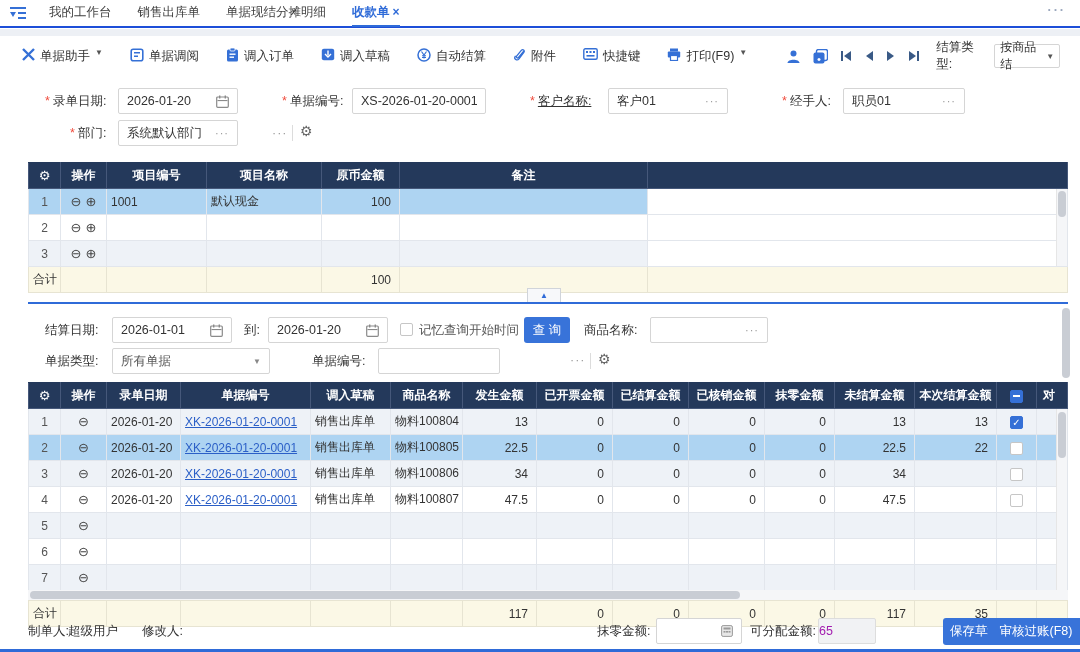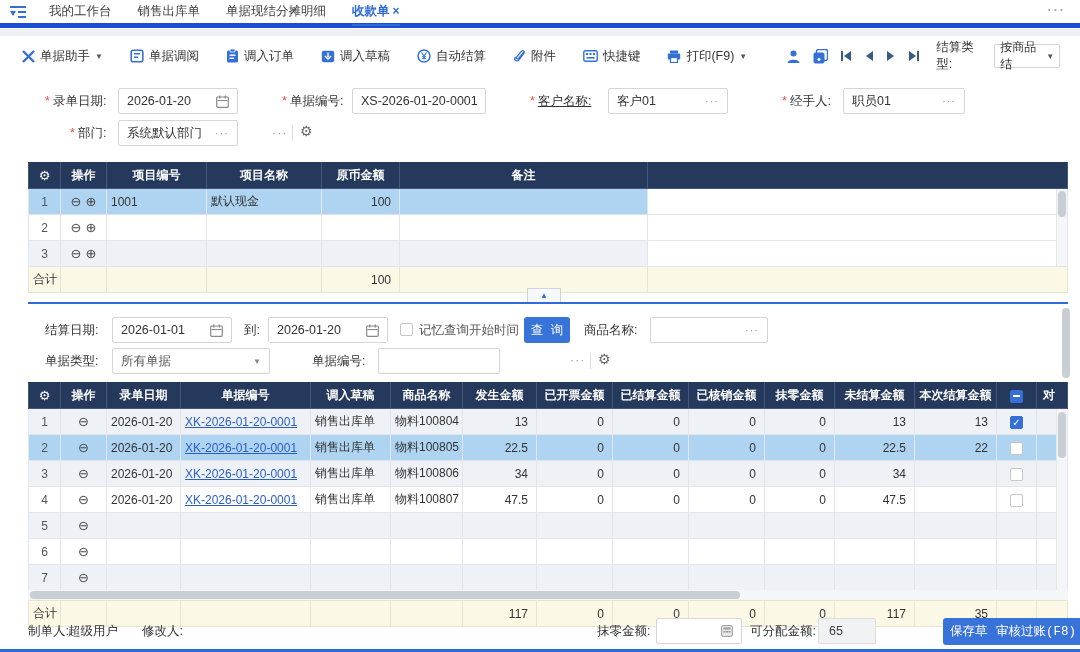--- a/index.html
+++ b/index.html
@@ -6,33 +6,33 @@
   html,body { margin:0; padding:0; }
   body {
     width:1080px; height:652px; position:relative; overflow:hidden;
     background:#fff; font-family:"Liberation Sans","DejaVu Sans",sans-serif;
     color:#333; font-size:12.5px;
   }
   .abs { position:absolute; }
 
   
   .tabbar { position:absolute; left:0; top:0; width:1080px; height:28px;
-    display:flex; align-items:center; border-bottom:5px solid #1d4ed8; background:#fff; padding-left:10px; }
+    display:flex; align-items:center; border-bottom:2px solid #1d4ed8; background:#fff; padding-left:10px; }
   .menu-ico { width:16px; height:14px; margin-right:10px; }
   .tab { margin:0 13px; height:28px; line-height:26px; color:#3d3d3d; cursor:default; white-space:nowrap; }
   .tab.active { color:#2f6bd8; border-bottom:2px solid #2f6bd8; font-weight:bold; }
   .tab .close { color:#2f6bd8; margin-left:3px; font-size:12px; }
   .tab-more { position:absolute; right:14px; top:3px; color:#9aa7bd; letter-spacing:2px; font-weight:bold; }
 
   .band { position:absolute; left:0; top:29px; width:1080px; height:7px; background:#edf0f5; }
 
   
   .toolbar { position:absolute; left:0; top:36px; width:1080px; height:40px;
     display:flex; align-items:center; padding:0 22px; background:#fff; }
-  .titem { display:flex; align-items:center; margin-right:27px; cursor:pointer; white-space:nowrap; }
+  .titem { display:flex; align-items:flex-start; margin-right:27px; cursor:pointer; white-space:nowrap; }
   .titem svg { margin-right:5px; }
   .caret { font-size:8px; color:#555; margin-left:5px; }
   .tright { margin-left:auto; display:flex; align-items:center; }
   .navico { margin-left:12px; display:flex; align-items:center; cursor:pointer; }
   .settle-label { margin-left:16px; margin-right:20px; }
   .settle-select { border:1px solid #d5d5d5; border-radius:2px; height:24px; width:88px;
     display:flex; align-items:center; padding:0 5px; font-size:12px; color:#333; background:#fff; }
   .settle-select .caret { margin-left:auto; }
 
   
@@ -76,28 +76,28 @@
 
   
   .collapse-btn { position:absolute; left:527px; top:288px; width:34px; height:14px;
     border:1px solid #d0d4da; border-bottom:none; background:#f7f8fa; color:#2f6bd8;
     font-size:8px; text-align:center; line-height:13px; cursor:pointer; }
   .blue-line { position:absolute; left:28px; top:302px; width:1040px; height:2px; background:#2f6bd8; }
 
   
   .qcheck { position:absolute; width:13px; height:13px; border:1px solid #c6c6c6; border-radius:2px; background:#fff; cursor:pointer; }
   .btn { position:absolute; background:#3873d9; color:#fff; border:none; border-radius:3px;
-    font-size:12.5px; font-family:Liberation Mono, monospace; cursor:pointer; }
+    font-size:12.5px; font-family:Liberation Sans, sans-serif; cursor:pointer; }
   .select-box { position:absolute; height:26px; border:1px solid #d5d5d5; border-radius:2px; background:#fff;
     display:flex; align-items:center; padding:0 8px; color:#555; }
   .select-box .caret { margin-left:auto; color:#888; }
   .vline { position:absolute; width:1px; height:16px; background:#dcdcdc; }
 
   .dis-input { position:absolute; height:26px; border:1px solid #ddd; border-radius:2px;
-    background:#f1f2f4; color:#404040; display:flex; align-items:center; padding:0 10px; }
+    background:#f1f2f4; color:#a21caf; display:flex; align-items:center; padding:0 0; }
 
   .bottom-line { position:absolute; left:0; top:649px; width:1080px; height:3px; background:#2f6bd8; }
 </style>
 </head>
 <body>
 
 <div class="tabbar">
   <svg class="menu-ico" viewBox="0 0 16 14">
     <rect x="0" y="1" width="16" height="2" fill="#3570d6"></rect>
     <rect x="8" y="6" width="8" height="2" fill="#3570d6"></rect>

